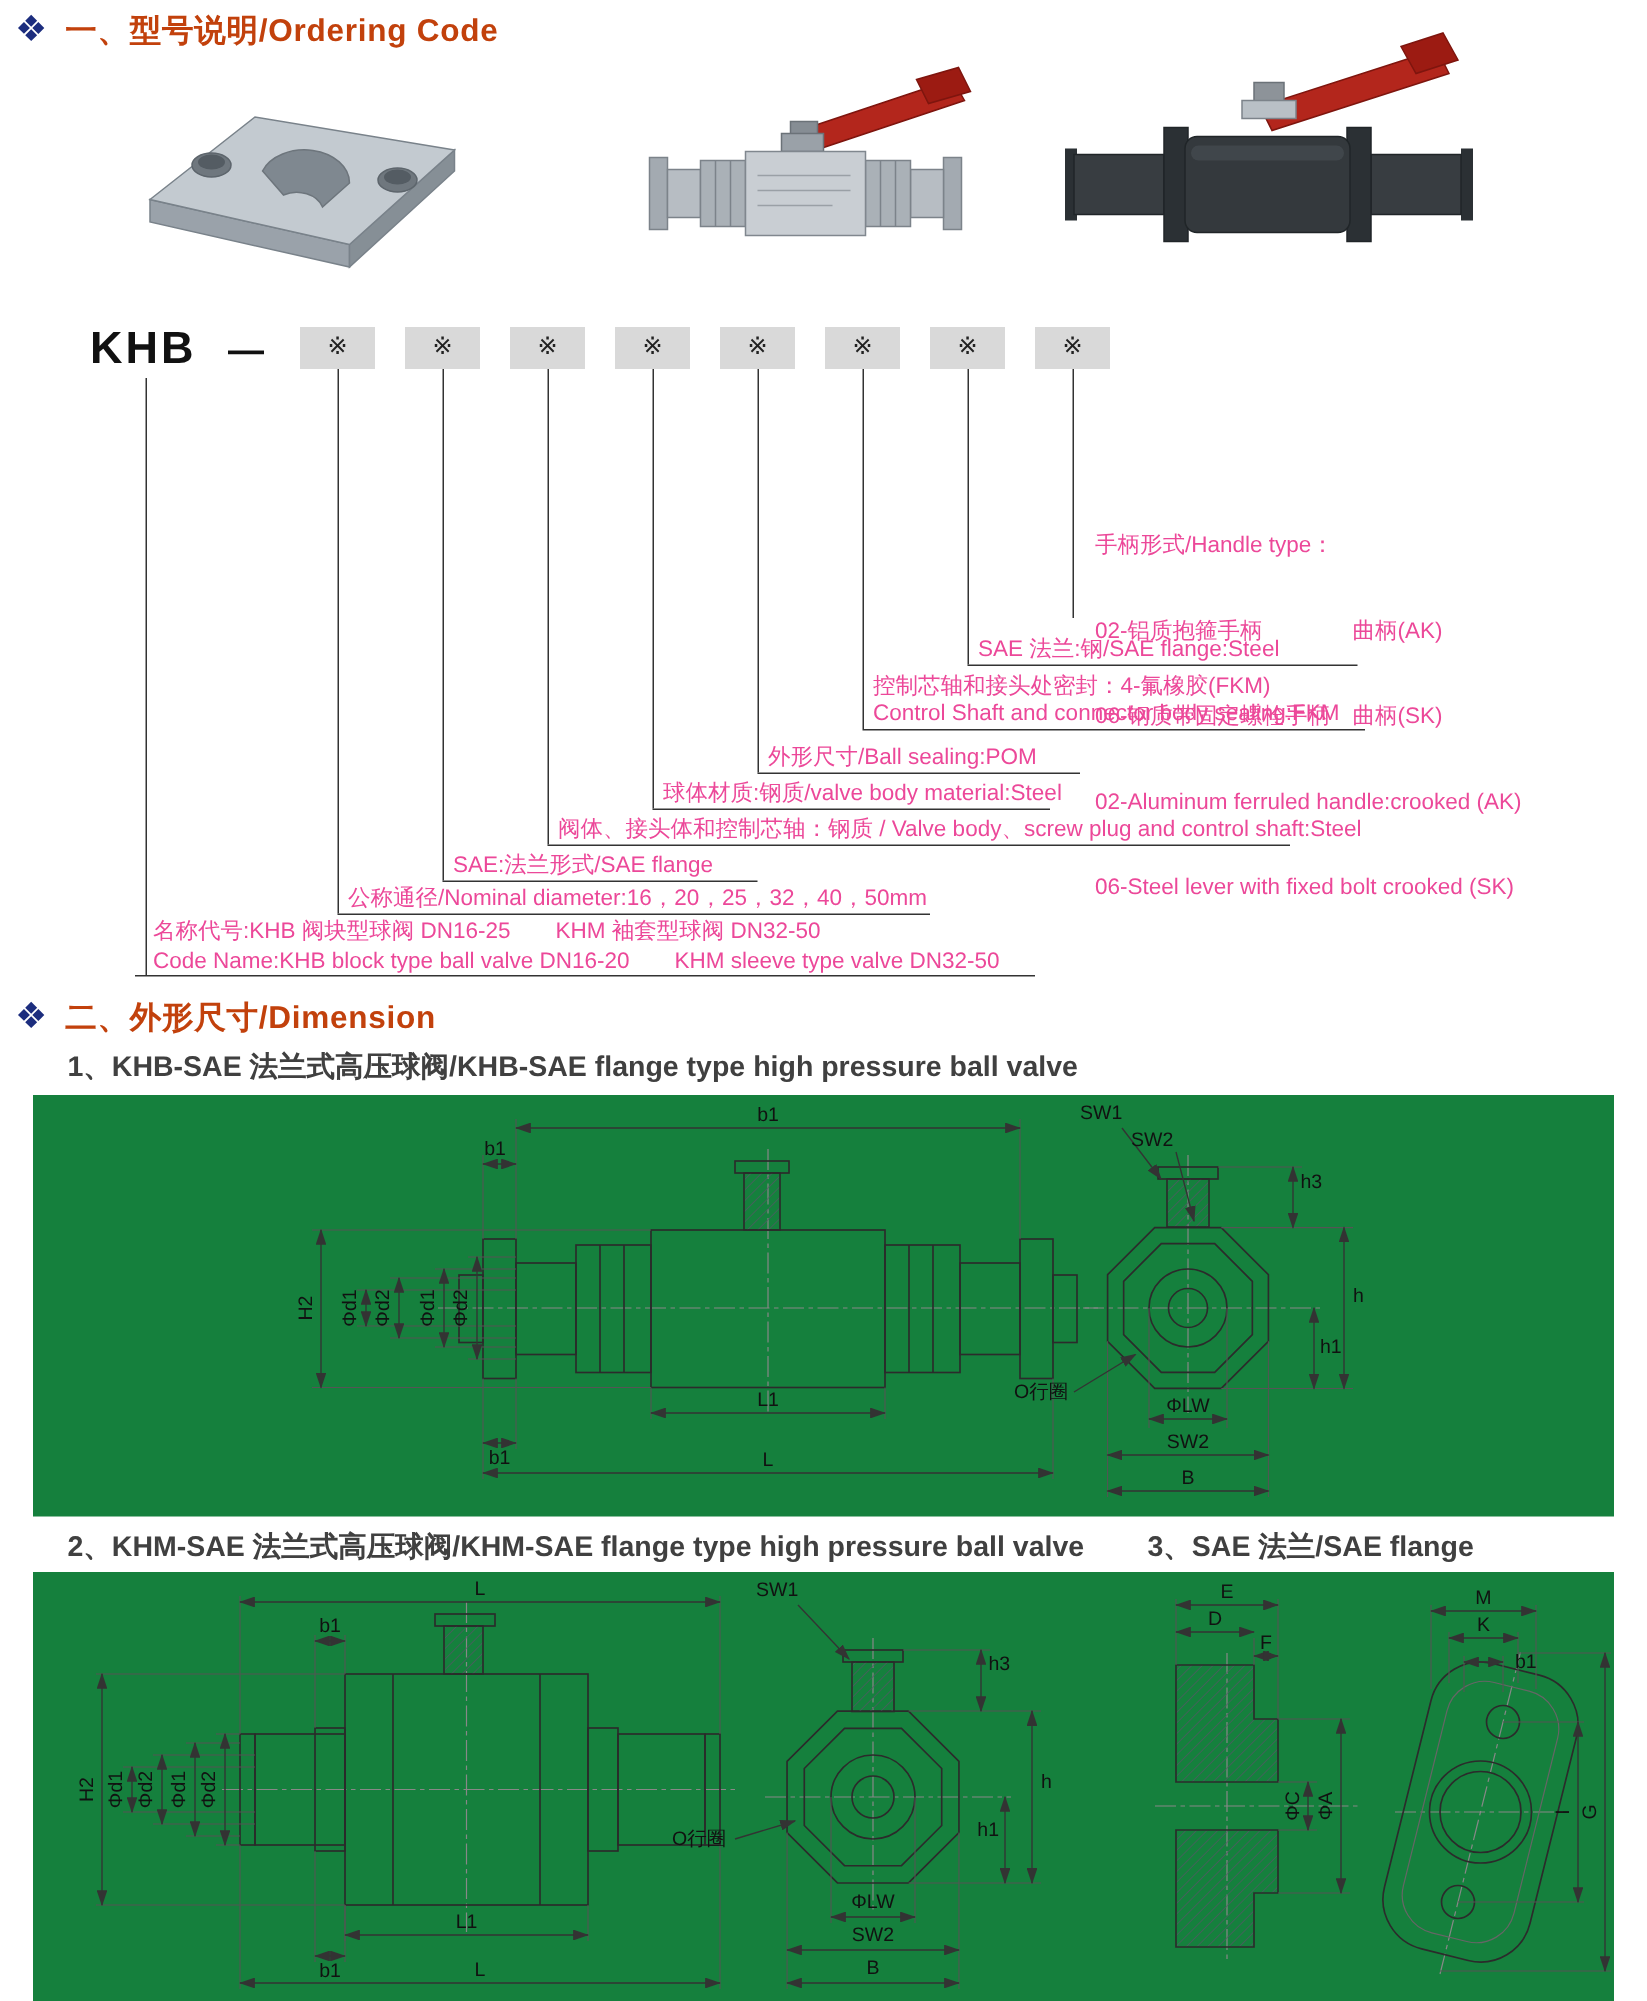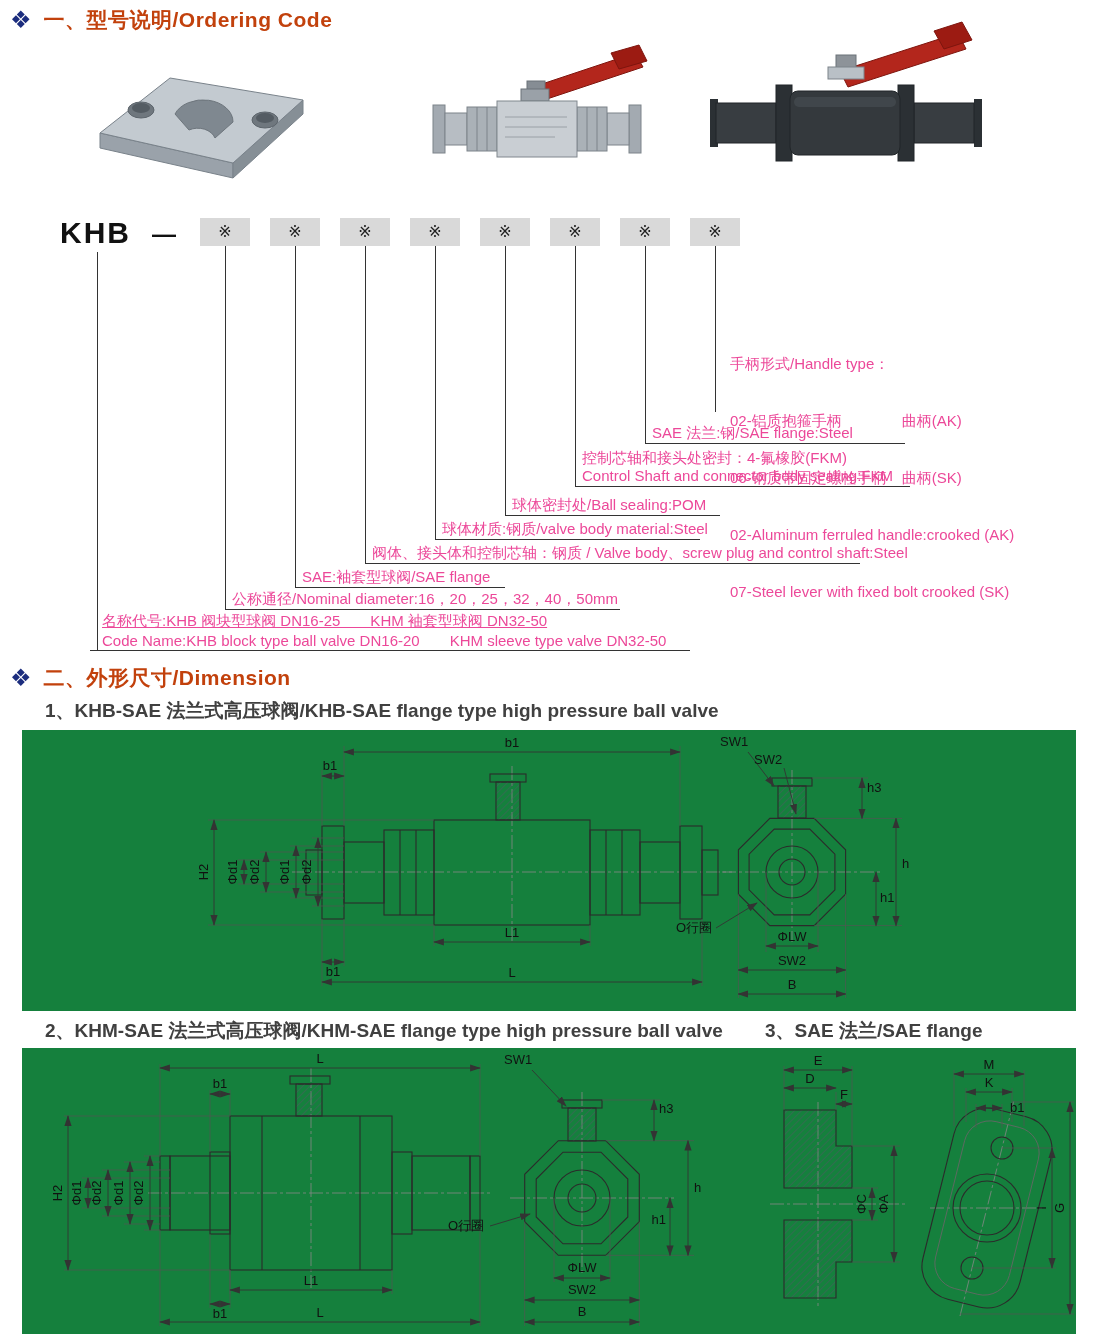--- a/index.html
+++ b/index.html
@@ -108,31 +108,31 @@
     <div class="hline" style="left:435px; top:329px; width:265px;"></div>
     <div class="hline" style="left:505px; top:305px; width:215px;"></div>
     <div class="hline" style="left:575px; top:276px; width:335px;"></div>
     <div class="hline" style="left:645px; top:233px; width:260px;"></div>
 
     <div class="olabel" style="left:730px; top:106px;">
       <div>手柄形式/Handle type：</div>
       <div>02-铝质抱箍手柄　　　　曲柄(AK)</div>
       <div>06-钢质带固定螺栓手柄　曲柄(SK)</div>
       <div>02-Aluminum ferruled handle:crooked (AK)</div>
-      <div>07-Steel lever with fixed bolt crooked (SK)</div>
+      <div>06-Steel lever with fixed bolt crooked (SK)</div>
     </div>
     <div class="olabel" style="left:652px; top:213px;">SAE 法兰:钢/SAE flange:Steel</div>
     <div class="olabel" style="left:582px; top:238px;">控制芯轴和接头处密封：4-氟橡胶(FKM)</div>
     <div class="olabel" style="left:582px; top:256px;">Control Shaft and connector body sealing:FKM</div>
-    <div class="olabel" style="left:512px; top:285px;">球体密封处/Ball sealing:POM</div>
+    <div class="olabel" style="left:512px; top:285px;">外形尺寸/Ball sealing:POM</div>
     <div class="olabel" style="left:442px; top:309px;">球体材质:钢质/valve body material:Steel</div>
     <div class="olabel" style="left:372px; top:333px;">阀体、接头体和控制芯轴：钢质 / Valve body、screw plug and control shaft:Steel</div>
-    <div class="olabel" style="left:302px; top:357px;">SAE:袖套型球阀/SAE flange</div>
+    <div class="olabel" style="left:302px; top:357px;">SAE:法兰形式/SAE flange</div>
     <div class="olabel" style="left:232px; top:379px;text-align:center;">公称通径/Nominal diameter:16，20，25，32，40，50mm</div>
-    <div class="olabel" style="left:102px; top:401px;text-decoration:underline;">名称代号:KHB 阀块型球阀 DN16-25　　KHM 袖套型球阀 DN32-50</div>
+    <div class="olabel" style="left:102px; top:401px;">名称代号:KHB 阀块型球阀 DN16-25　　KHM 袖套型球阀 DN32-50</div>
     <div class="olabel" style="left:102px; top:421px;">Code Name:KHB block type ball valve DN16-20　　KHM sleeve type valve DN32-50</div>
   </div>
 
   <div class="sec-header" style="left:10px; top:664px;">
     <span class="bullet">❖</span>
     <span class="sec-title">二、外形尺寸/Dimension</span>
   </div>
 
   <div class="sub-title" style="left:45px; top:698px;">1、KHB-SAE 法兰式高压球阀/KHB-SAE flange type high pressure ball valve</div>
 

